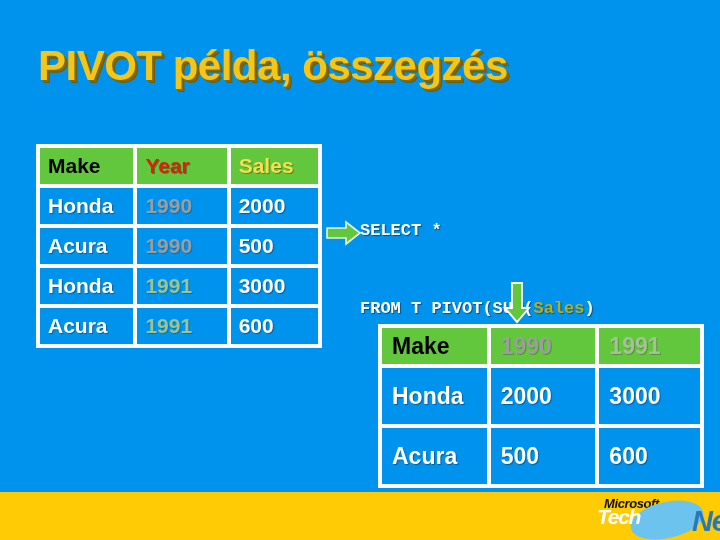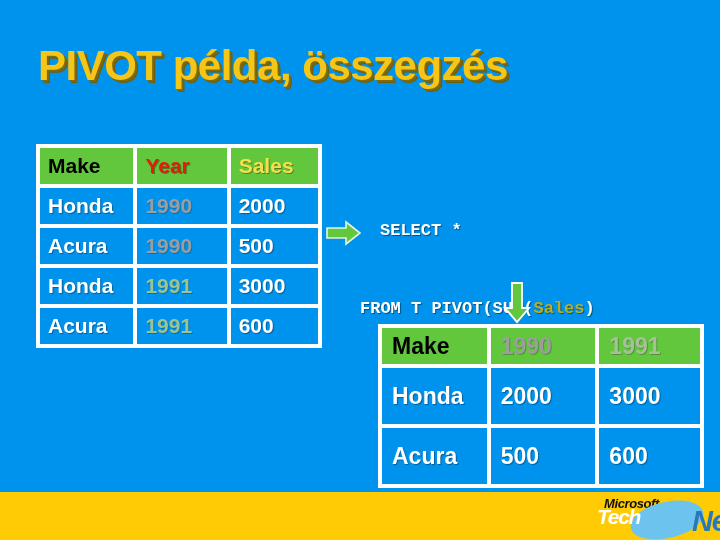--- a/index.html
+++ b/index.html
@@ -107,21 +107,21 @@
     width: 350px;
     font-family: "Liberation Mono", "DejaVu Sans Mono", monospace;
     font-size: 17px;
     font-weight: bold;
     line-height: 26px;
     color: #ffffff;
     text-shadow: 1px 1px 1px rgba(0,0,0,0.45);
     white-space: pre;
   }
   .sql-line { white-space: pre; }
-  .sql-line.l1 { padding-left: 0px; margin-left: 20px; }
+  .sql-line.l1 { padding-left: 0px; }
   .sql-line.l2 { padding-left: 0px; }
   .sql-line.l3 { padding-left: 60px; }
   .sql-line.l4 { padding-left: 28px; }
   .tok-sales { color: #b9ae1f; text-shadow: 1px 1px 1px rgba(0,0,0,0.4); }
   .tok-year  { color: #b9c7ef; text-shadow: 1px 1px 1px rgba(0,0,0,0.4); }
 
   
   .footer-band {
     position: absolute;
     left: 0;

